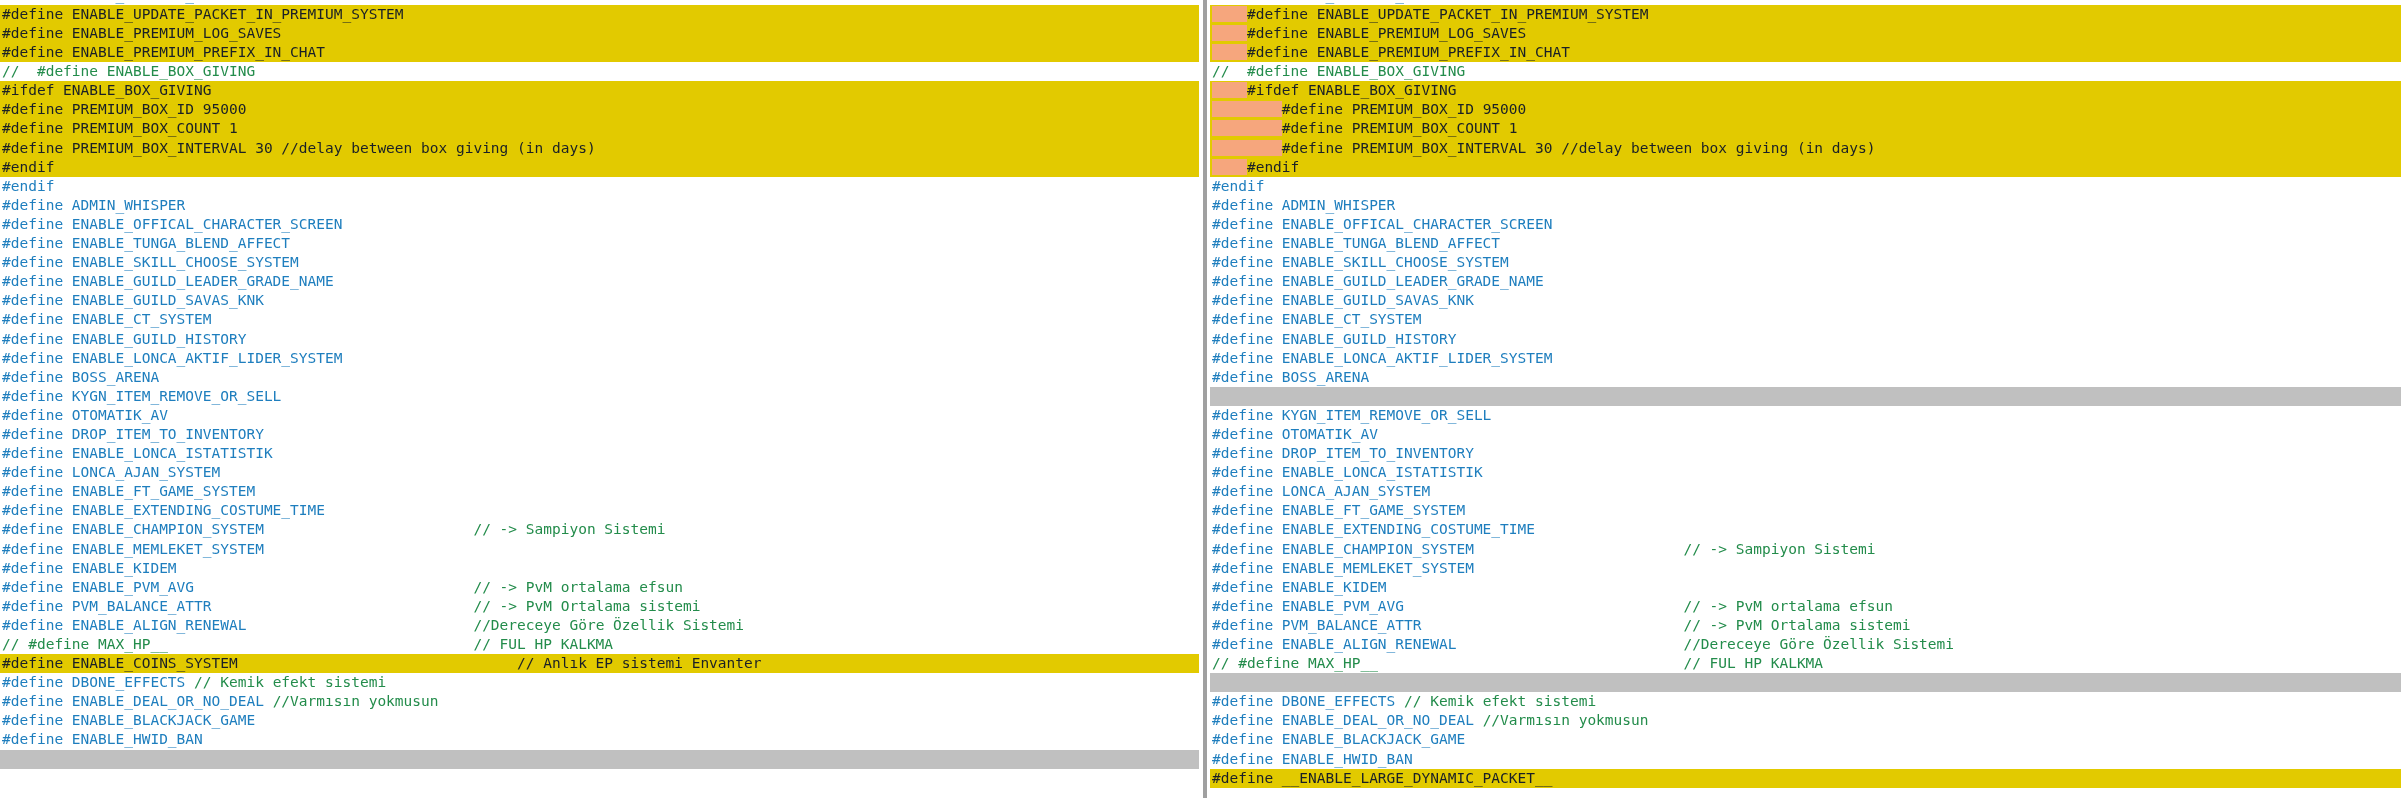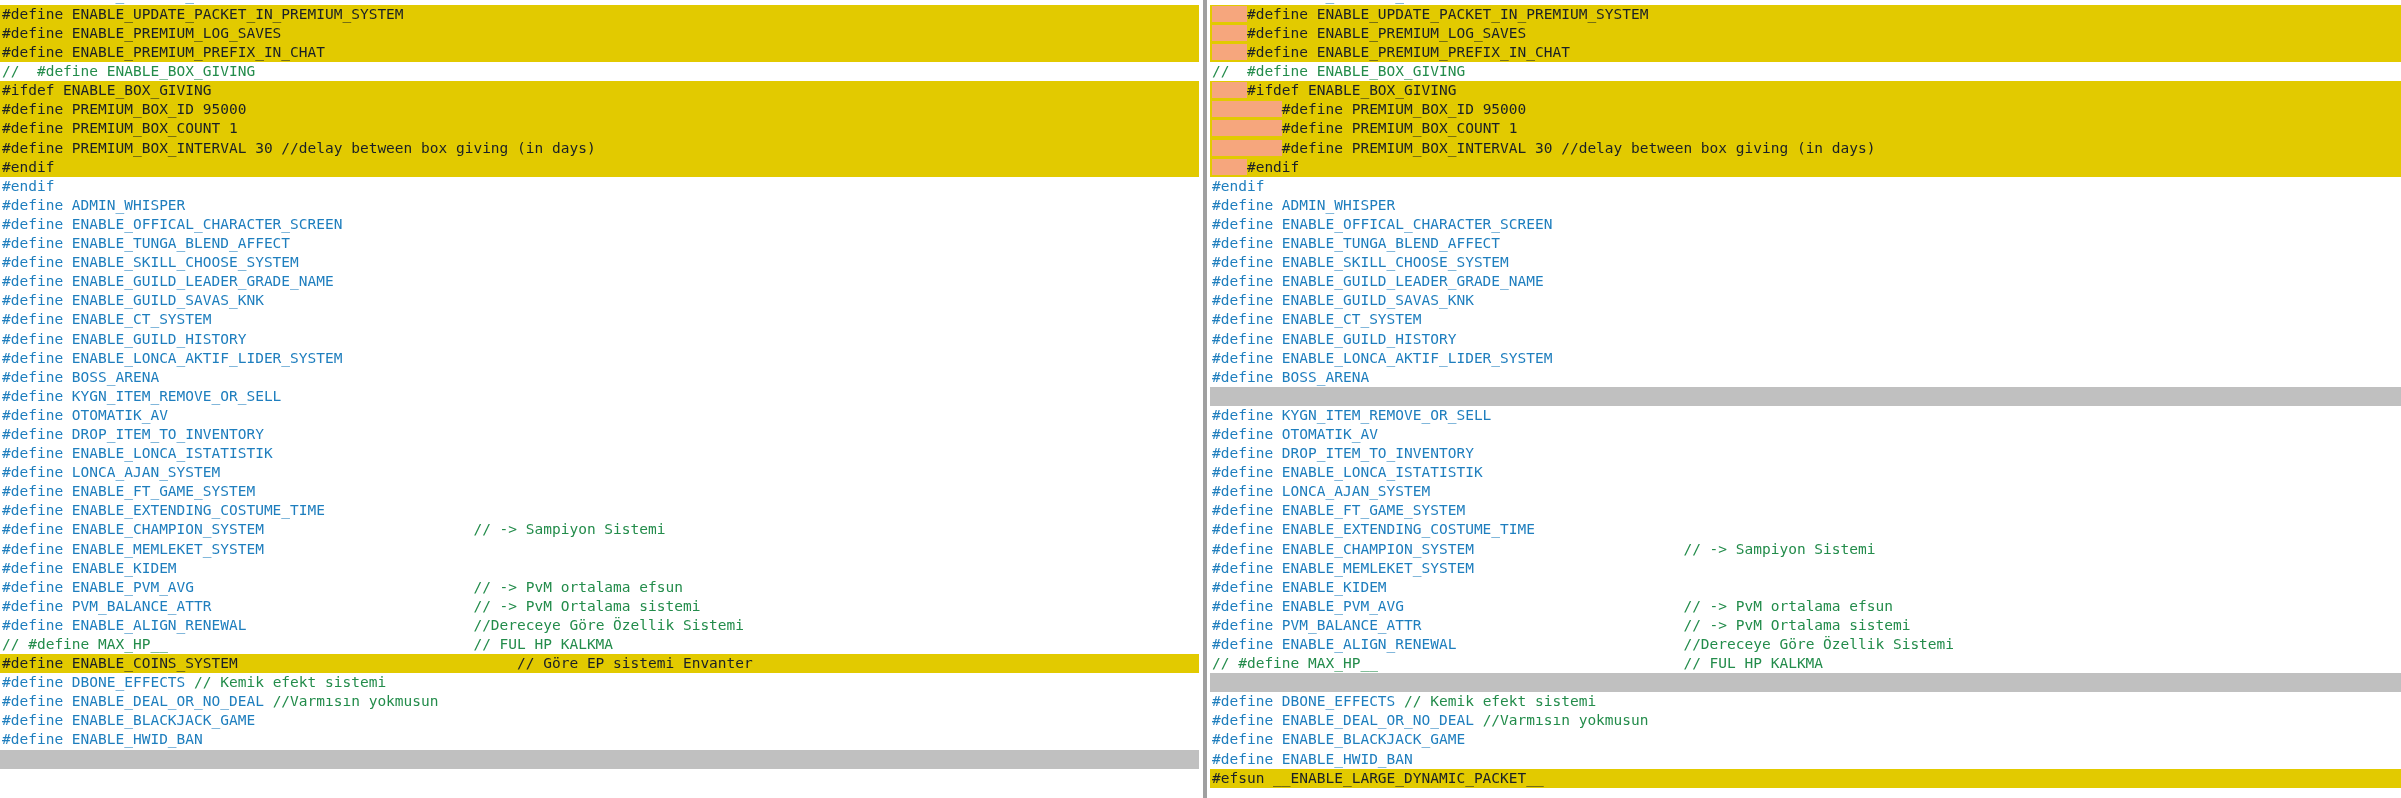--- a/index.html
+++ b/index.html
@@ -67,21 +67,21 @@
       <div class="line bg-w"><span class="seg-b">#define LONCA_AJAN_SYSTEM</span></div>
       <div class="line bg-w"><span class="seg-b">#define ENABLE_FT_GAME_SYSTEM</span></div>
       <div class="line bg-w"><span class="seg-b">#define ENABLE_EXTENDING_COSTUME_TIME</span></div>
       <div class="line bg-w"><span class="seg-b">#define ENABLE_CHAMPION_SYSTEM</span><span class="seg-g">                        // -&gt; Sampiyon Sistemi</span></div>
       <div class="line bg-w"><span class="seg-b">#define ENABLE_MEMLEKET_SYSTEM</span></div>
       <div class="line bg-w"><span class="seg-b">#define ENABLE_KIDEM</span></div>
       <div class="line bg-w"><span class="seg-b">#define ENABLE_PVM_AVG</span><span class="seg-g">                                // -&gt; PvM ortalama efsun</span></div>
       <div class="line bg-w"><span class="seg-b">#define PVM_BALANCE_ATTR</span><span class="seg-g">                              // -&gt; PvM Ortalama sistemi</span></div>
       <div class="line bg-w"><span class="seg-b">#define ENABLE_ALIGN_RENEWAL</span><span class="seg-g">                          //Dereceye Göre Özellik Sistemi</span></div>
       <div class="line bg-w"><span class="seg-g">// #define MAX_HP__                                   // FUL HP KALKMA</span></div>
-      <div class="line bg-y"><span class="seg-k">#define ENABLE_COINS_SYSTEM                                // Göre EP sistemi Envanter</span></div>
+      <div class="line bg-y"><span class="seg-k">#define ENABLE_COINS_SYSTEM                                // Anlık EP sistemi Envanter</span></div>
       <div class="line bg-w"><span class="seg-b">#define DBONE_EFFECTS </span><span class="seg-g">// Kemik efekt sistemi</span></div>
       <div class="line bg-w"><span class="seg-b">#define ENABLE_DEAL_OR_NO_DEAL </span><span class="seg-g">//Varmısın yokmusun</span></div>
       <div class="line bg-w"><span class="seg-b">#define ENABLE_BLACKJACK_GAME</span></div>
       <div class="line bg-w"><span class="seg-b">#define ENABLE_HWID_BAN</span></div>
       <div class="line bg-gr"></div>
     </div>
   <div class="divider">
     <div class="divider-line"></div>
   </div>
   <div class="pane right" id="pane-right">
@@ -119,15 +119,15 @@
       <div class="line bg-w"><span class="seg-b">#define ENABLE_KIDEM</span></div>
       <div class="line bg-w"><span class="seg-b">#define ENABLE_PVM_AVG</span><span class="seg-g">                                // -&gt; PvM ortalama efsun</span></div>
       <div class="line bg-w"><span class="seg-b">#define PVM_BALANCE_ATTR</span><span class="seg-g">                              // -&gt; PvM Ortalama sistemi</span></div>
       <div class="line bg-w"><span class="seg-b">#define ENABLE_ALIGN_RENEWAL</span><span class="seg-g">                          //Dereceye Göre Özellik Sistemi</span></div>
       <div class="line bg-w"><span class="seg-g">// #define MAX_HP__                                   // FUL HP KALKMA</span></div>
       <div class="line bg-gr"></div>
       <div class="line bg-w"><span class="seg-b">#define DBONE_EFFECTS </span><span class="seg-g">// Kemik efekt sistemi</span></div>
       <div class="line bg-w"><span class="seg-b">#define ENABLE_DEAL_OR_NO_DEAL </span><span class="seg-g">//Varmısın yokmusun</span></div>
       <div class="line bg-w"><span class="seg-b">#define ENABLE_BLACKJACK_GAME</span></div>
       <div class="line bg-w"><span class="seg-b">#define ENABLE_HWID_BAN</span></div>
-      <div class="line bg-y"><span class="seg-k">#efsun __ENABLE_LARGE_DYNAMIC_PACKET__</span></div>
+      <div class="line bg-y"><span class="seg-k">#define __ENABLE_LARGE_DYNAMIC_PACKET__</span></div>
     </div>
 </div>
 
 </body></html>

